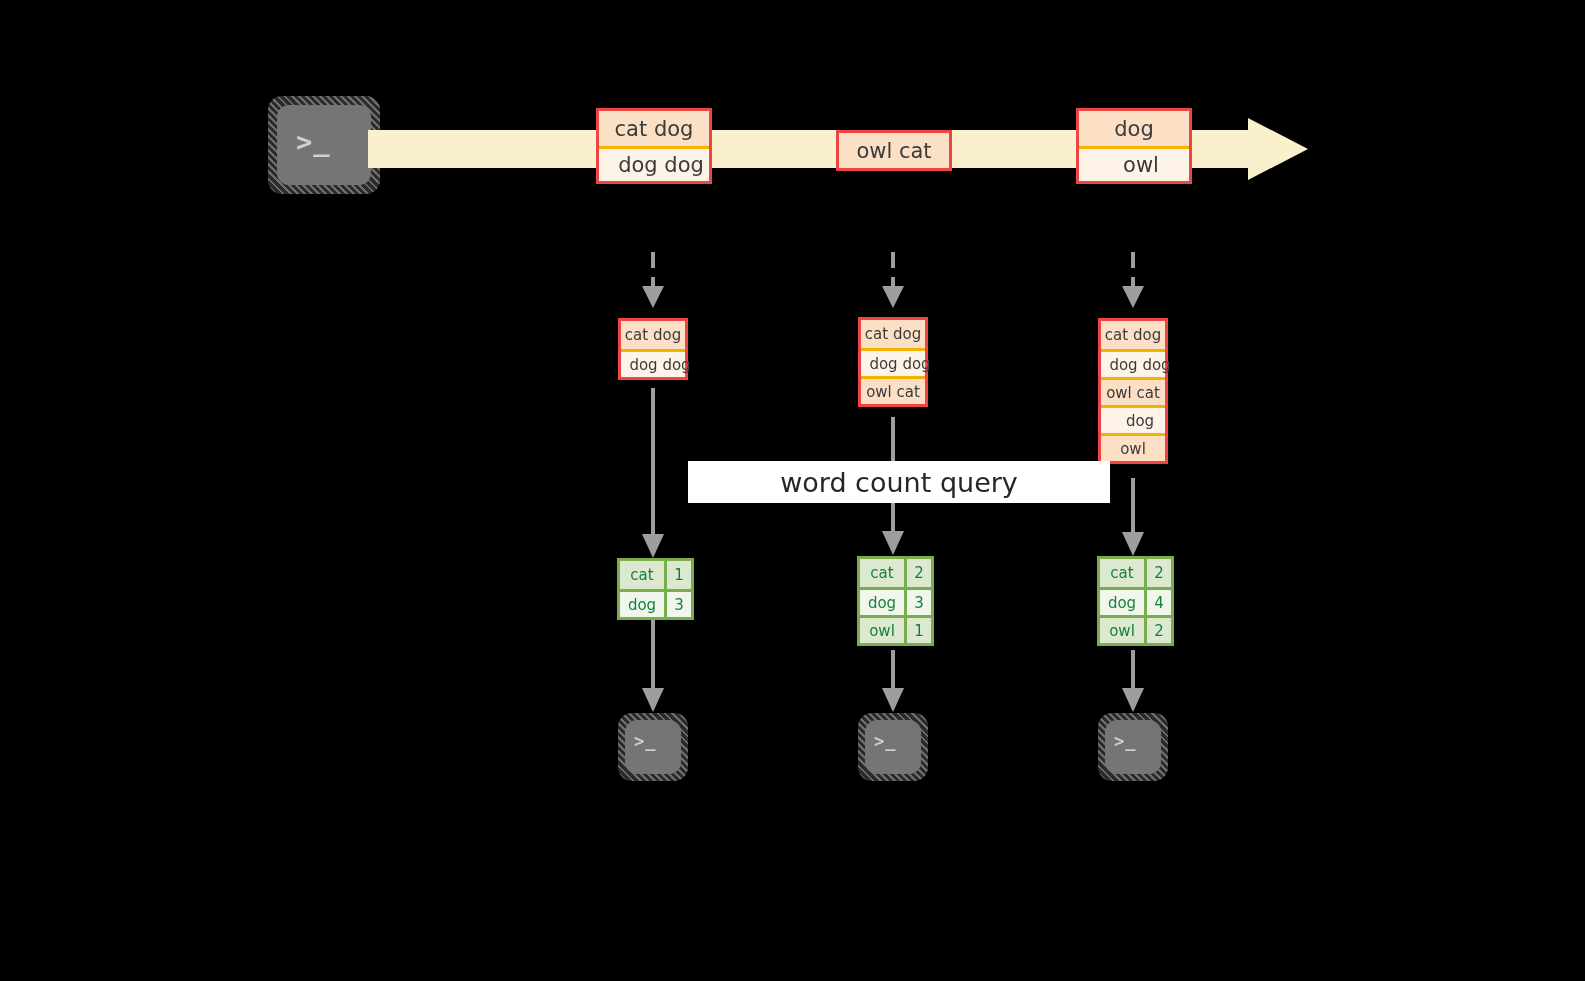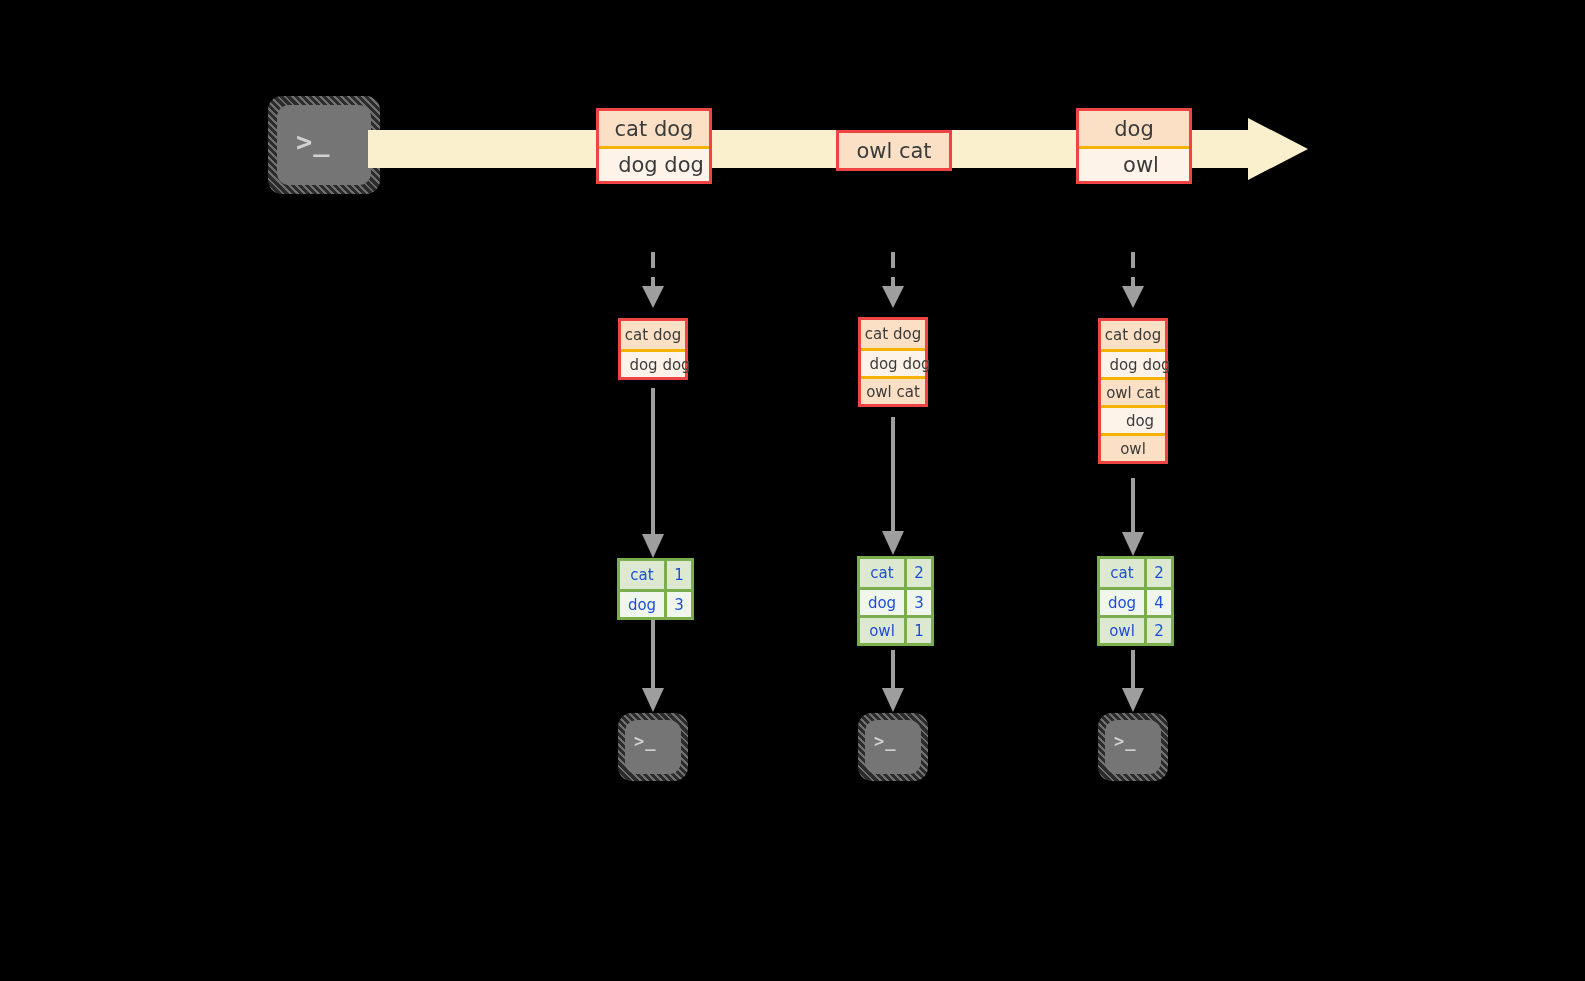--- a/index.html
+++ b/index.html
@@ -91,21 +91,21 @@
     box-sizing: border-box;
     height: 28px;
   }
   .res-row + .res-row { border-top: 3px solid #7aad4c; }
   .res-cell {
     box-sizing: border-box;
     display: flex;
     align-items: center;
     justify-content: center;
     font-size: 15px;
-    color: #1d4ed8;
+    color: #15803d;
     white-space: nowrap;
   }
   .res-cell.word { width: 44px; }
   .res-cell.count { width: 27px; border-left: 3px solid #7aad4c; }
   .res-row.shade-dark .res-cell  { background: #dde8d0; }
   .res-row.shade-light .res-cell { background: #f1f6ec; }
 
   
   .conn {
     position: absolute;
@@ -295,14 +295,17 @@
       <polygon points="14,62 3,38 25,38" fill="#9e9e9e"></polygon>
     </svg>
   </div>
 
   <div class="term-icon" style="left:1098px; top:713px; width:70px; height:68px;">
     <div class="hatch"></div>
     <div class="body" style="left:7px; top:7px; right:7px; bottom:7px;"></div>
     <div class="glyph" style="left:16px; top:20px; font-size:17px;">&gt;_</div>
   </div>
 
+  <div class="query-band">
+    <span class="label">word count query</span>
+  </div>
 
 </div>
 
 </body></html>

